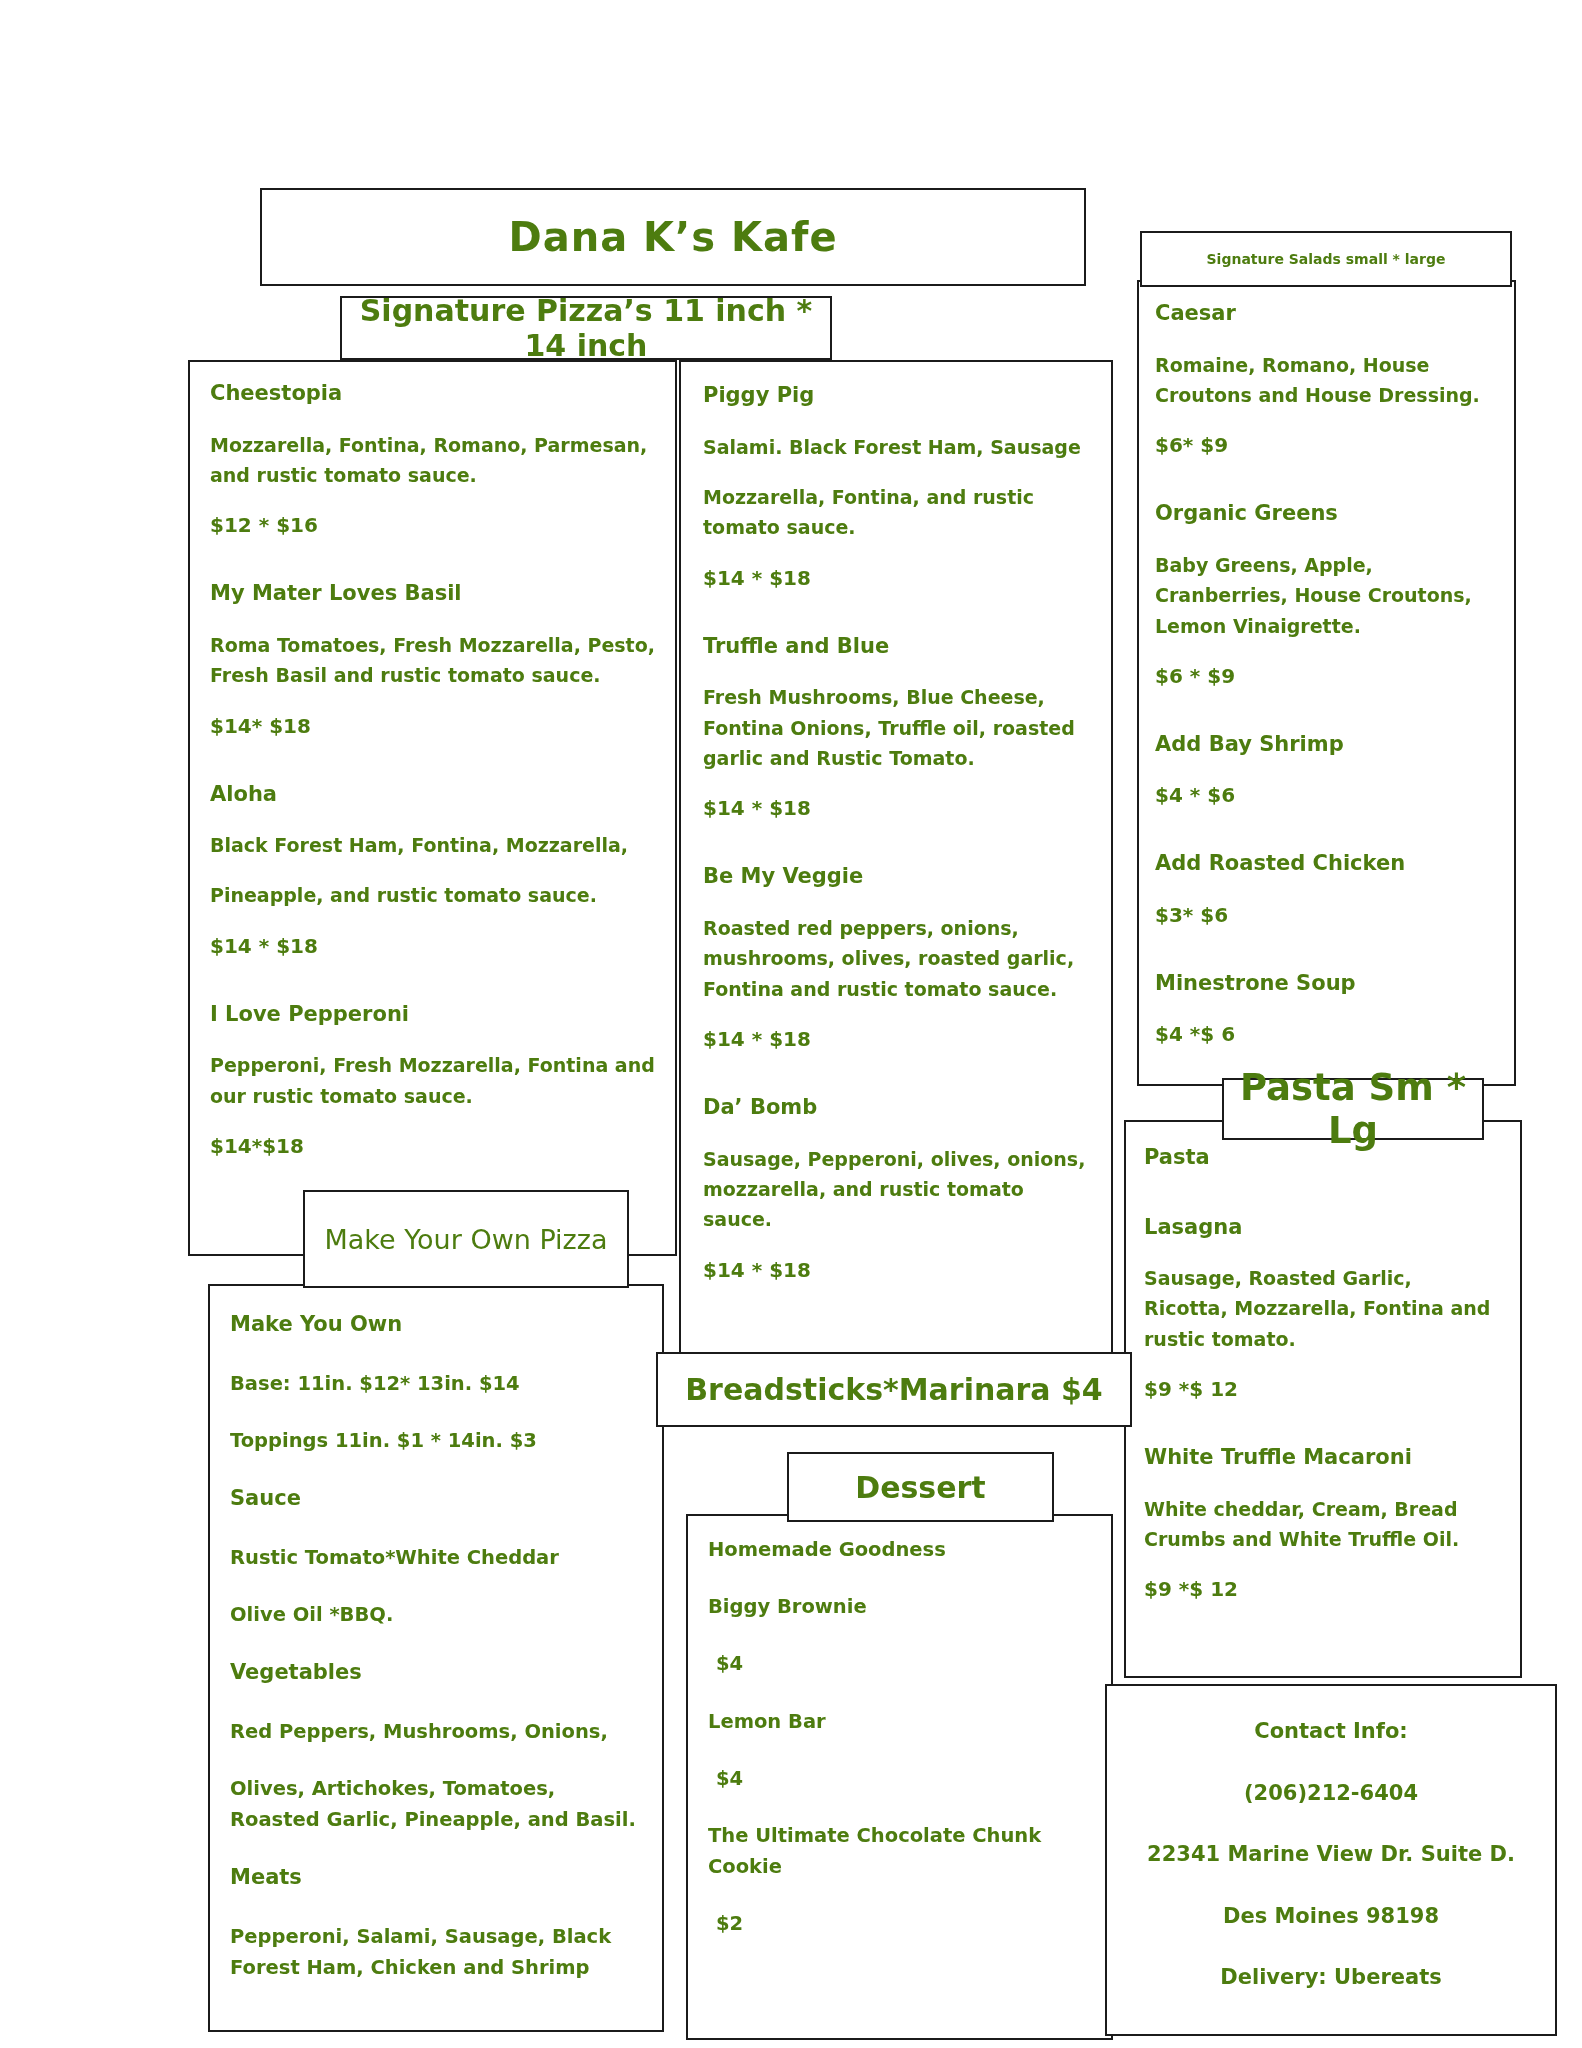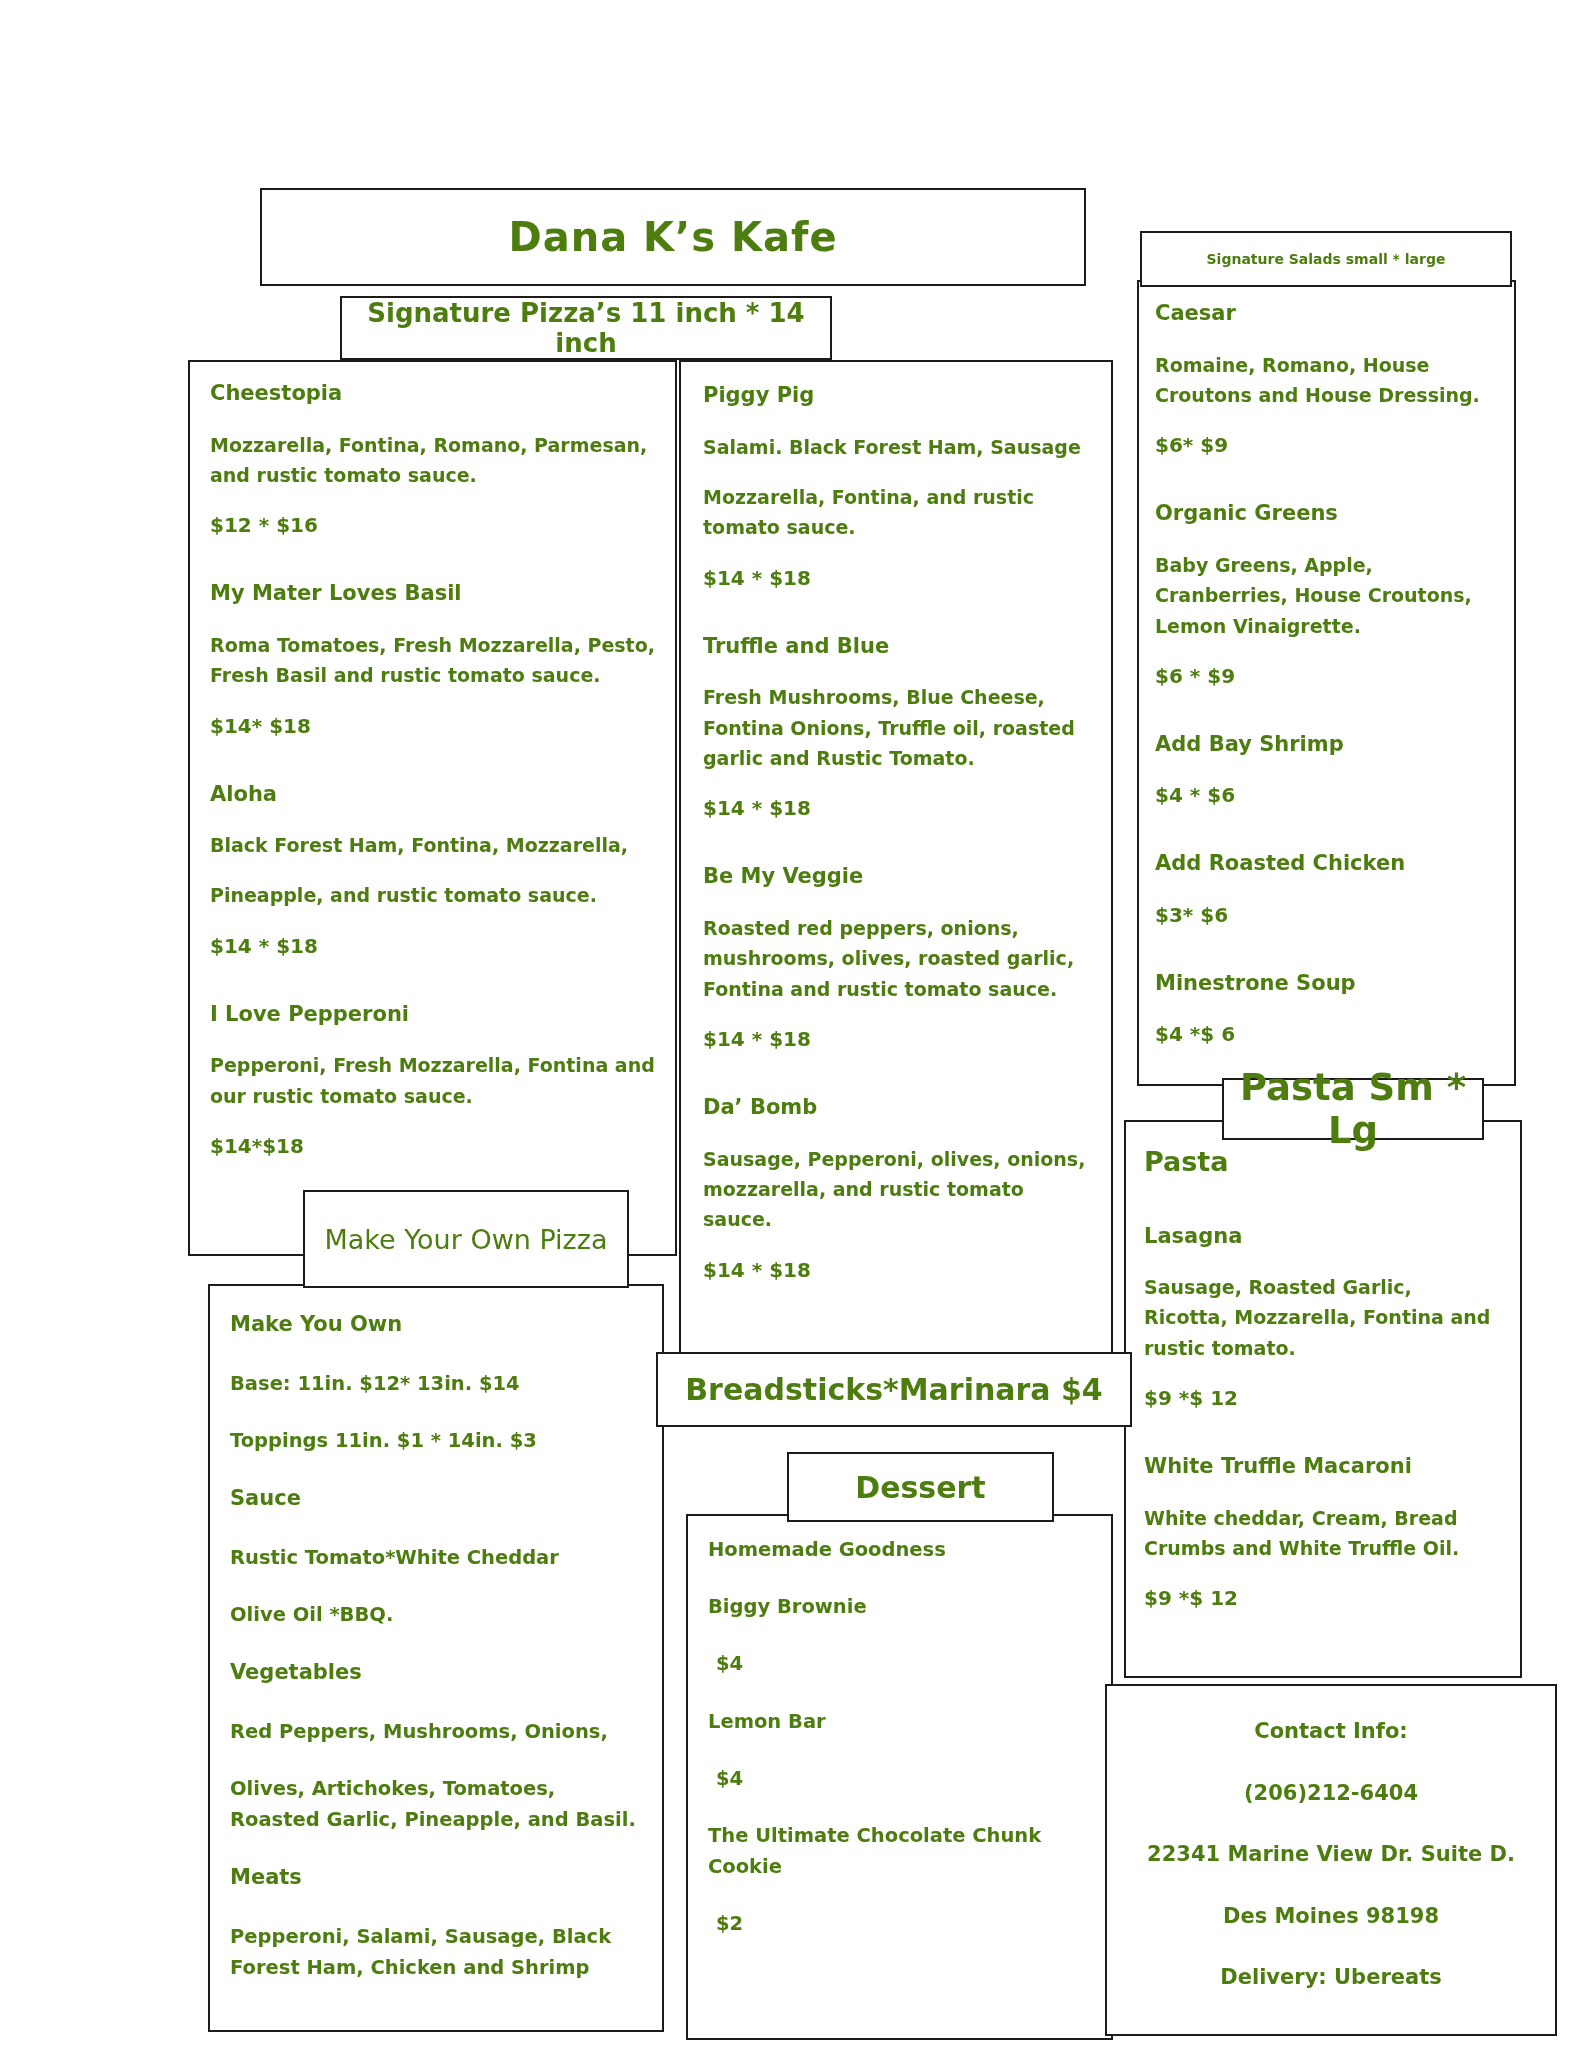--- a/index.html
+++ b/index.html
@@ -6,42 +6,42 @@
   #page {
     position:relative; width:1582px; height:2048px; background:#ffffff;
     font-family:"DejaVu Sans", sans-serif; color:#4d7c0f; overflow:hidden;
   }
   .box { position:absolute; background:#ffffff; border:2px solid #1b1b1b; box-sizing:border-box; }
   .hdr { display:flex; align-items:center; justify-content:center; text-align:center; z-index:3; font-weight:700; }
   .content { z-index:1; }
   p { margin:0; }
 
   .title-box { left:260px; top:188px; width:826px; height:98px; font-size:40px; letter-spacing:1px; z-index:2; }
-  .pizza-header { left:340px; top:296px; width:492px; height:64px; font-size:26px; }
+  .pizza-header { left:340px; top:296px; width:492px; height:64px; font-size:30px; }
   .salads-header { left:1140px; top:231px; width:372px; height:56px; font-size:14px; }
   .pasta-label { left:1222px; top:1078px; width:262px; height:62px; font-size:37px; }
   .myo-header { left:303px; top:1190px; width:326px; height:98px; font-size:27px; font-weight:400; }
   .breadsticks-box { left:656px; top:1352px; width:476px; height:75px; font-size:30px; }
   .dessert-header { left:787px; top:1452px; width:267px; height:70px; font-size:30px; }
 
   .pizza-left   { left:188px;  top:360px;  width:489px; height:896px;  padding:16px 20px; }
   .pizza-middle { left:679px;  top:360px;  width:434px; height:1060px; padding:18px 22px; }
   .salads-box   { left:1137px; top:280px;  width:379px; height:806px;  padding:16px 16px; }
   .pasta-box    { left:1124px; top:1120px; width:398px; height:558px;  padding:20px 18px; }
   .myo-box      { left:208px;  top:1284px; width:456px; height:748px;  padding:22px 20px; }
   .dessert-box  { left:686px;  top:1514px; width:427px; height:526px;  padding:18px 20px; }
   .contact-box  { left:1105px; top:1684px; width:452px; height:352px;  padding:16px; text-align:center; }
 
   .col p { margin:20px 0; }
   .item-name  { font-size:21px; font-weight:700; line-height:1.5; }
   .col .item-name { margin-top:38px; }
   .col .menu-item:first-child .item-name { margin-top:0; }
   .item-desc  { font-size:19px; font-weight:700; line-height:1.6; }
   .item-price { font-size:20px; font-weight:700; line-height:1.5; }
-  .section-subtitle { font-size:27px; font-weight:700; line-height:1.5; }
+  .section-subtitle { font-size:21px; font-weight:700; line-height:1.5; }
   .pasta-box .section-subtitle { margin-top:0; }
 
   .myo-box p { margin:26px 0; font-size:19.5px; font-weight:700; line-height:1.6; }
   .myo-box p:first-child { margin-top:0; }
   .myo-box .myo-heading { font-size:21px; }
 
   .dessert-box p { margin:26px 0; font-size:19.5px; font-weight:700; line-height:1.6; }
   .dessert-box p:first-child { margin-top:0; }
   .dessert-box .item-price { padding-left:8px; }
 

